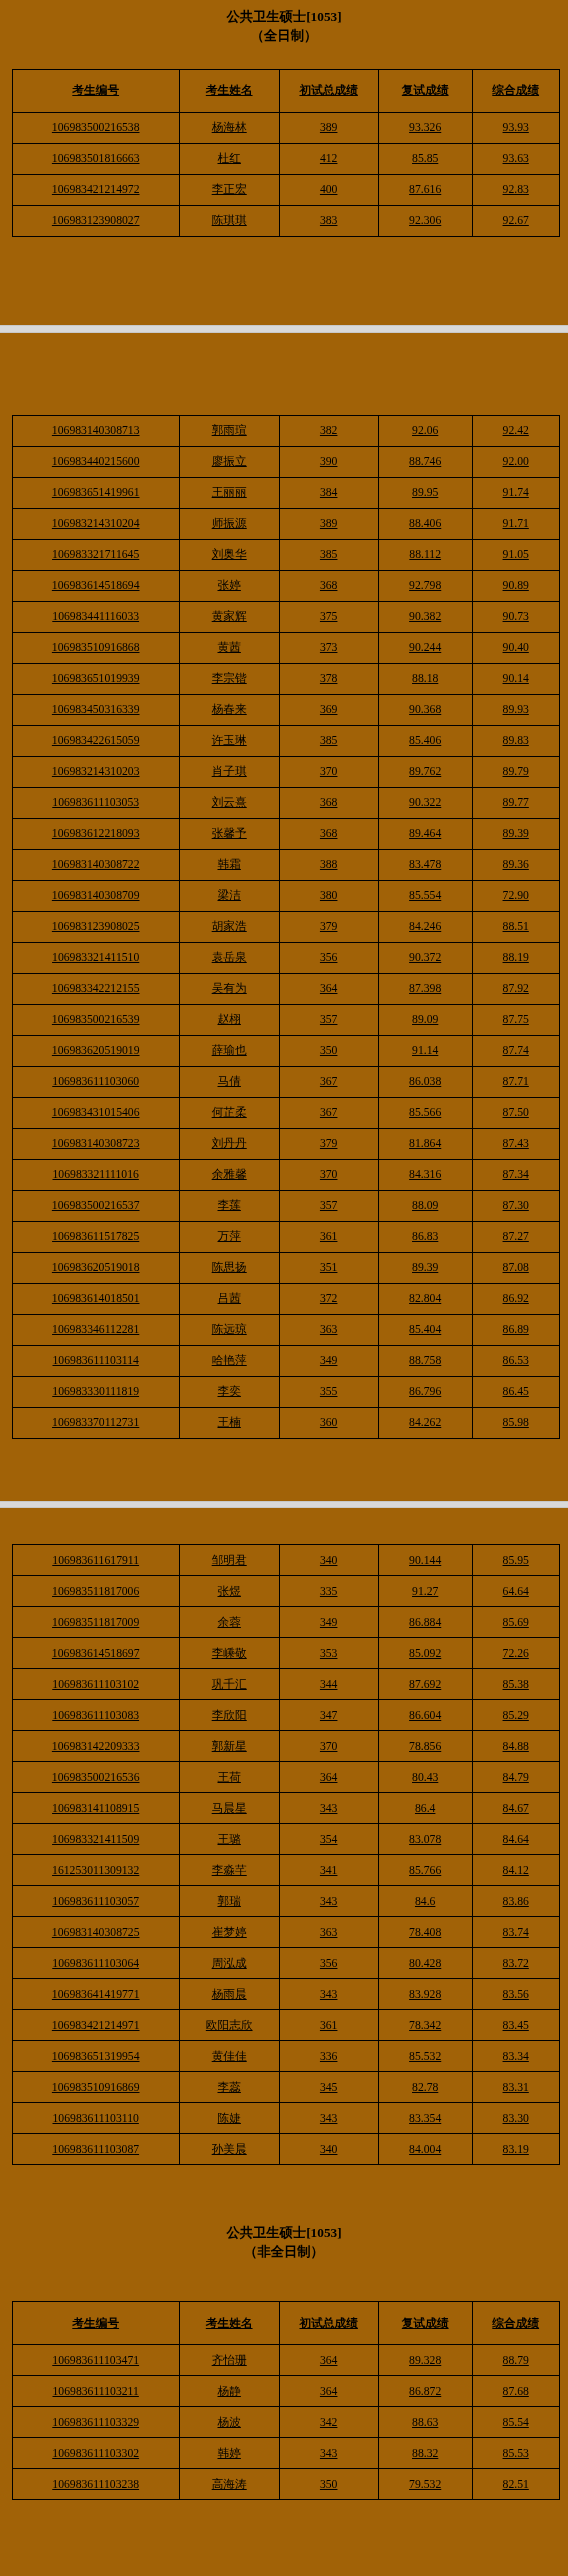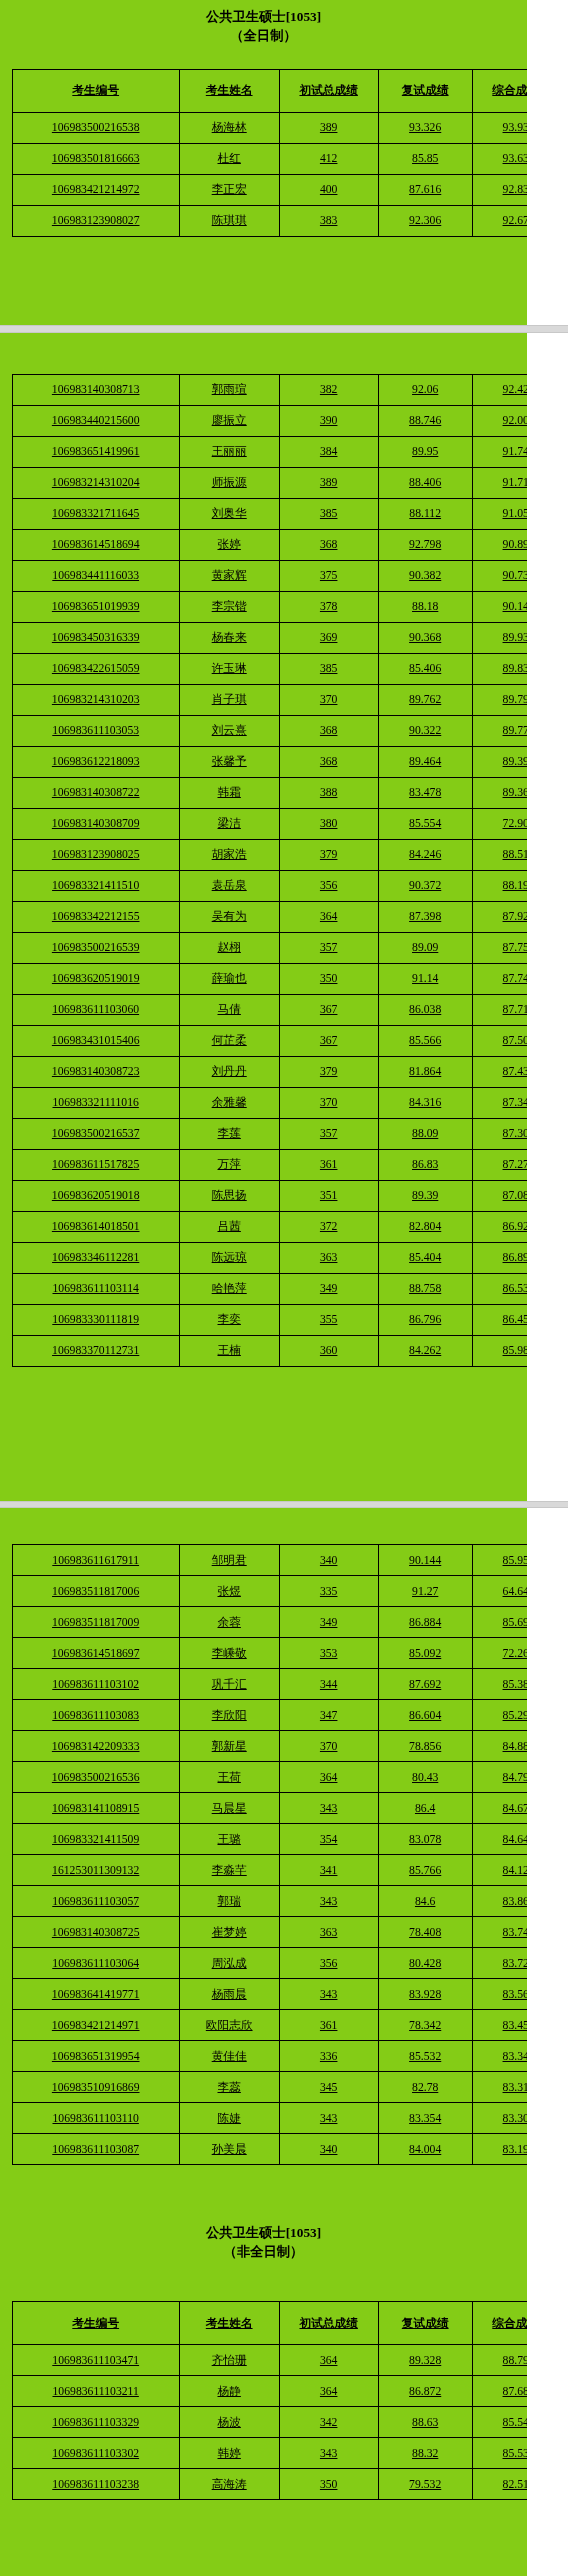--- a/index.html
+++ b/index.html
@@ -6,22 +6,22 @@
     margin: 0;
     padding: 0;
     background: #ffffff;
   }
   body {
     width: 568px;
     font-family: "Liberation Serif", "DejaVu Serif", serif;
     color: #000000;
   }
   .page {
-    width: 527px;
-    background: #84cc16;
+    width: 568px;
+    background: #a16207;
     overflow: hidden;
   }
   .page-1 { height: 325px; }
   .page-2 { height: 1168px; }
   .page-3 { height: 1068px; }
   .page-sep {
     width: 568px;
     height: 7.5px;
     background: #d9d9d9;
     border-top: 0.8px solid #c8c8c8;
@@ -41,21 +41,21 @@
   .doc-title div { white-space: pre; }
   table.score-table {
     border-collapse: collapse;
     table-layout: fixed;
     width: 547px;
     margin-left: 11.7px;
     border: 1.7px solid #000000;
     text-decoration: underline;
   }
   .t1 { margin-top: 24px; }
-  .t2 { margin-top: 41px; }
+  .t2 { margin-top: 82px; }
   .t3 { margin-top: 36px; }
   .t4 { margin-top: 40px; }
   table.score-table th,
   table.score-table td {
     border: 0.8px solid #000000;
     text-align: center;
     vertical-align: middle;
     padding: 0;
     font-size: 11.7px;
     overflow: hidden;
@@ -183,20 +183,27 @@
           <td>90.89</td>
         </tr>
         <tr>
           <td>106983441116033</td>
           <td>黄家辉</td>
           <td>375</td>
           <td>90.382</td>
           <td>90.73</td>
         </tr>
         <tr>
+          <td>106983510916868</td>
+          <td>黄茜</td>
+          <td>373</td>
+          <td>90.244</td>
+          <td>90.40</td>
+        </tr>
+        <tr>
           <td>106983651019939</td>
           <td>李宗锴</td>
           <td>378</td>
           <td>88.18</td>
           <td>90.14</td>
         </tr>
         <tr>
           <td>106983450316339</td>
           <td>杨春来</td>
           <td>369</td>

